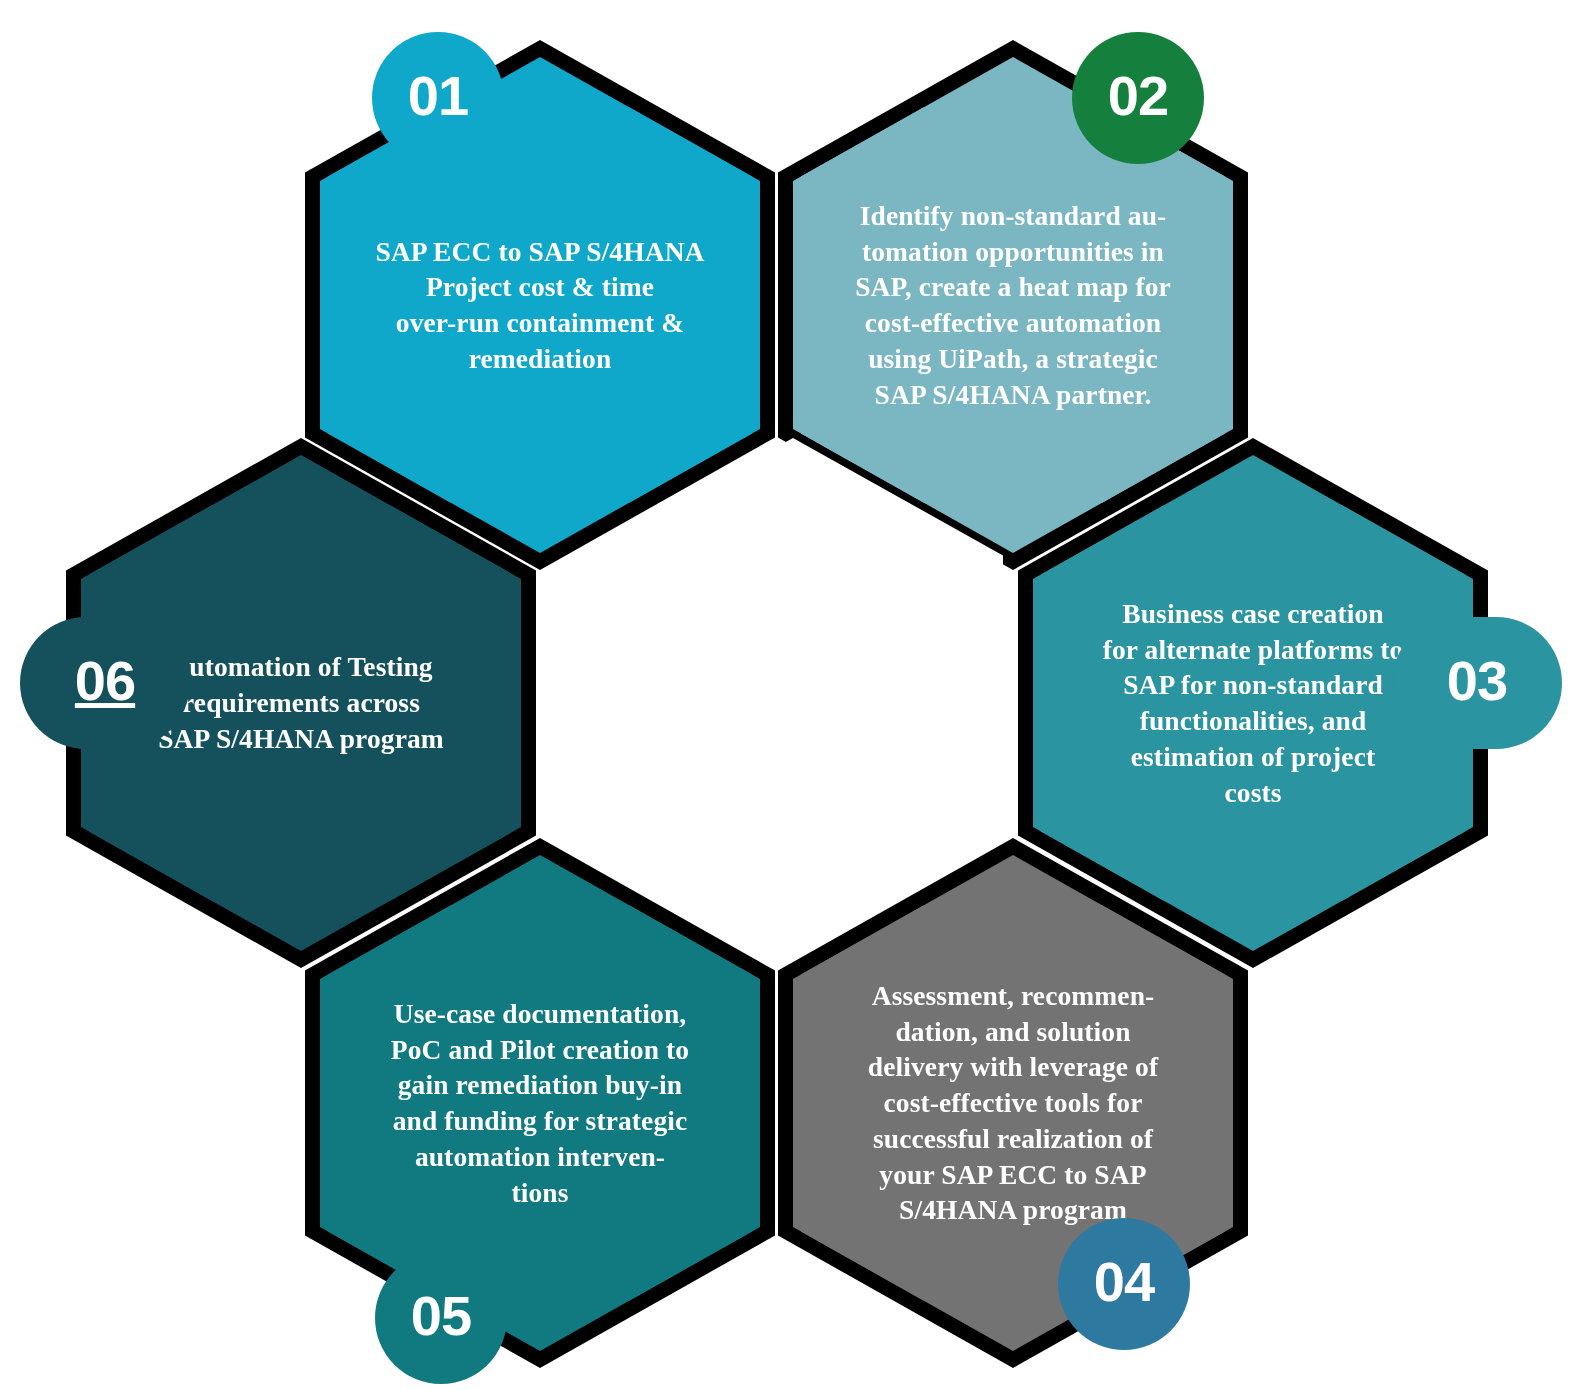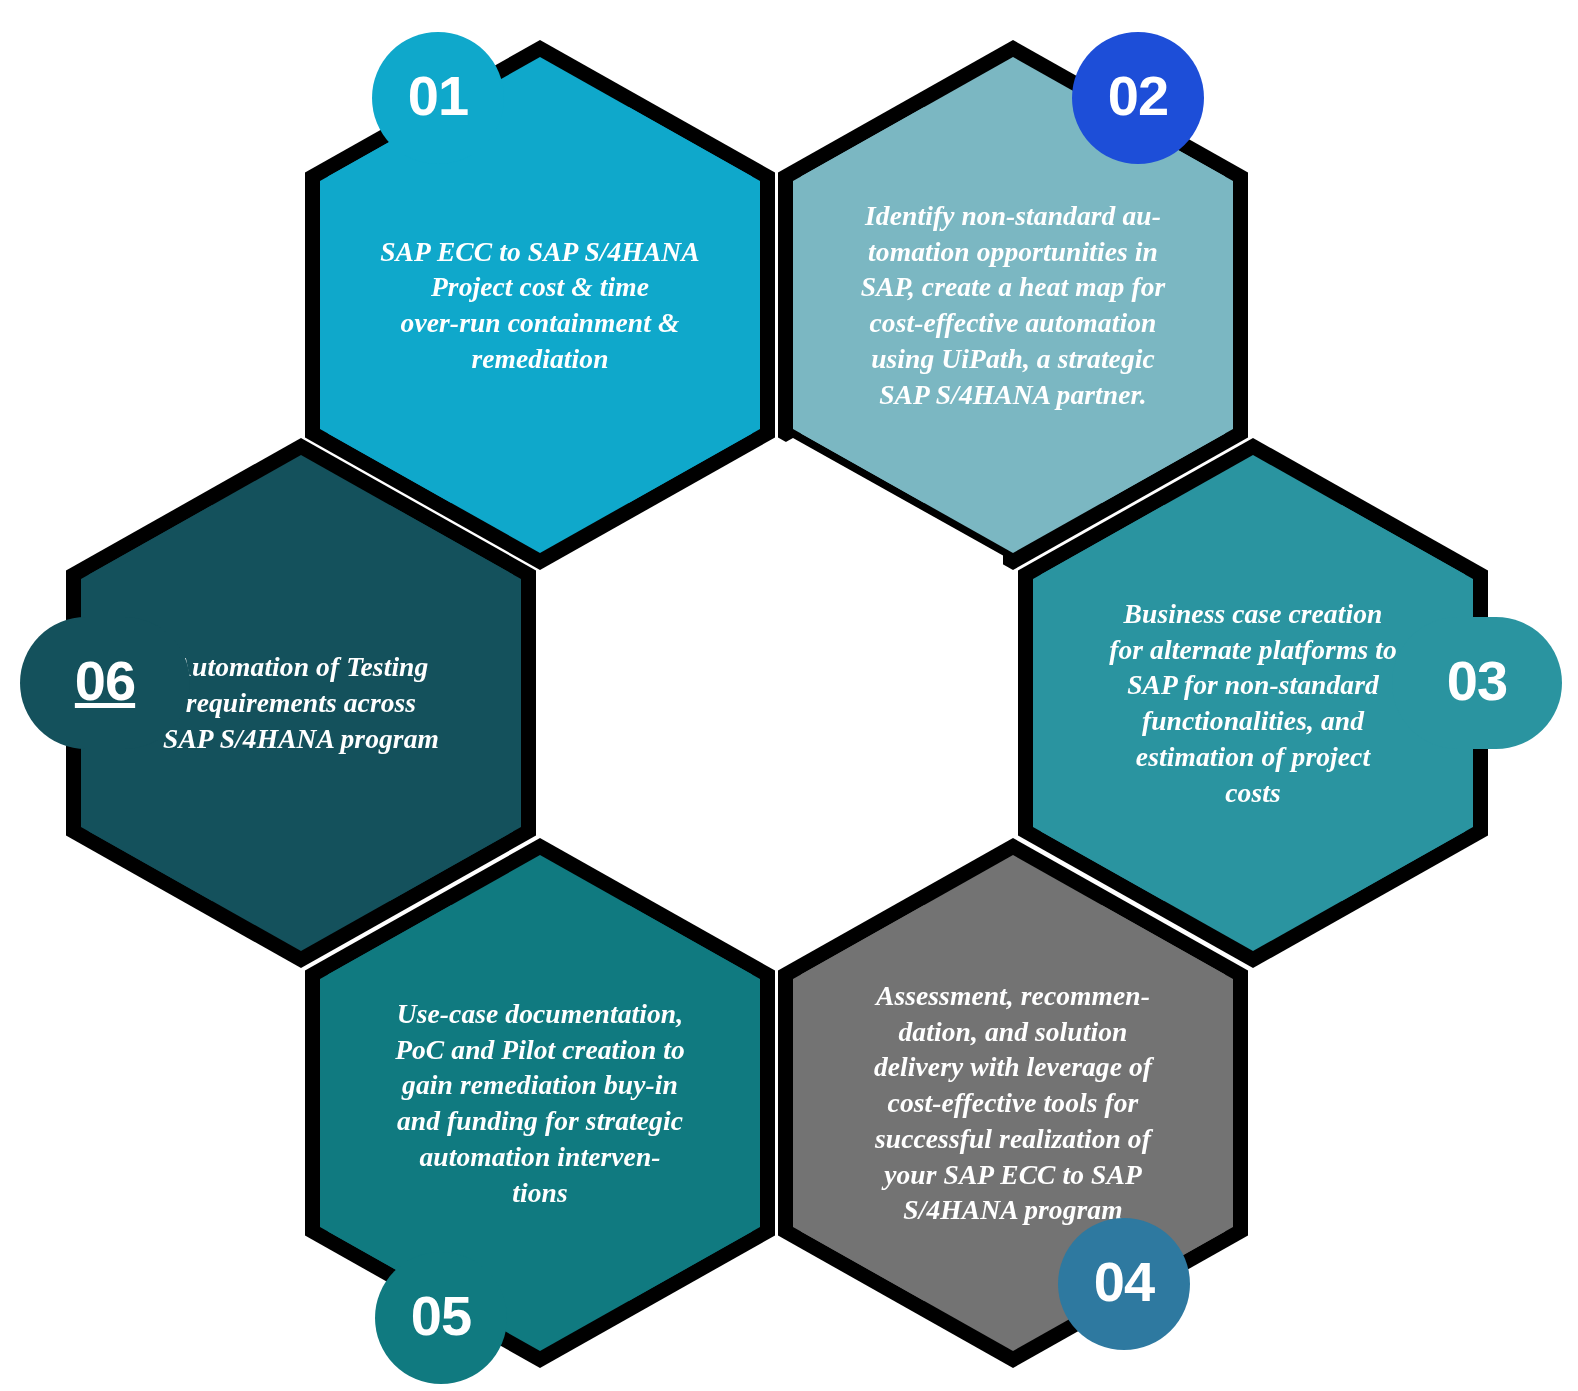--- a/index.html
+++ b/index.html
@@ -20,21 +20,20 @@
     width: 1578px;
     height: 1391px;
     background: #ffffff;
   }
 
   
   .hex-cell {
     position: absolute;
     width: 470px;
     height: 530px;
-    font-style: italic;
   }
 
   
   .hex-shadow {
     position: absolute;
     left: 0;
     top: 0;
     width: 470px;
     height: 530px;
     background: #000000;
@@ -140,21 +139,21 @@
     <div class="hex-shadow"></div>
     <div class="hex-face" id="face-1" style="background: rgb(123, 183, 194);">
       <div class="hex-text">Identify non-standard au-
 tomation opportunities in
 SAP, create a heat map for
 cost-effective automation
 using UiPath, a strategic
 SAP S/4HANA partner.</div>
     </div>
   </div>
-  <div class="hex-badge" id="badge-1" style="left: 1072px; top: 32px; background: #1d4ed8;">
+  <div class="hex-badge" id="badge-1" style="left: 1072px; top: 32px; background: #15803d;">
     <span>02</span>
   </div>
 
   <div class="hex-cell" style="left:1018px; top:438px;">
     <div class="hex-shadow"></div>
     <div class="hex-face" id="face-2" style="background: rgb(42, 148, 160);">
       <div class="hex-text">Business case creation
 for alternate platforms to
 SAP for non-standard
 functionalities, and

